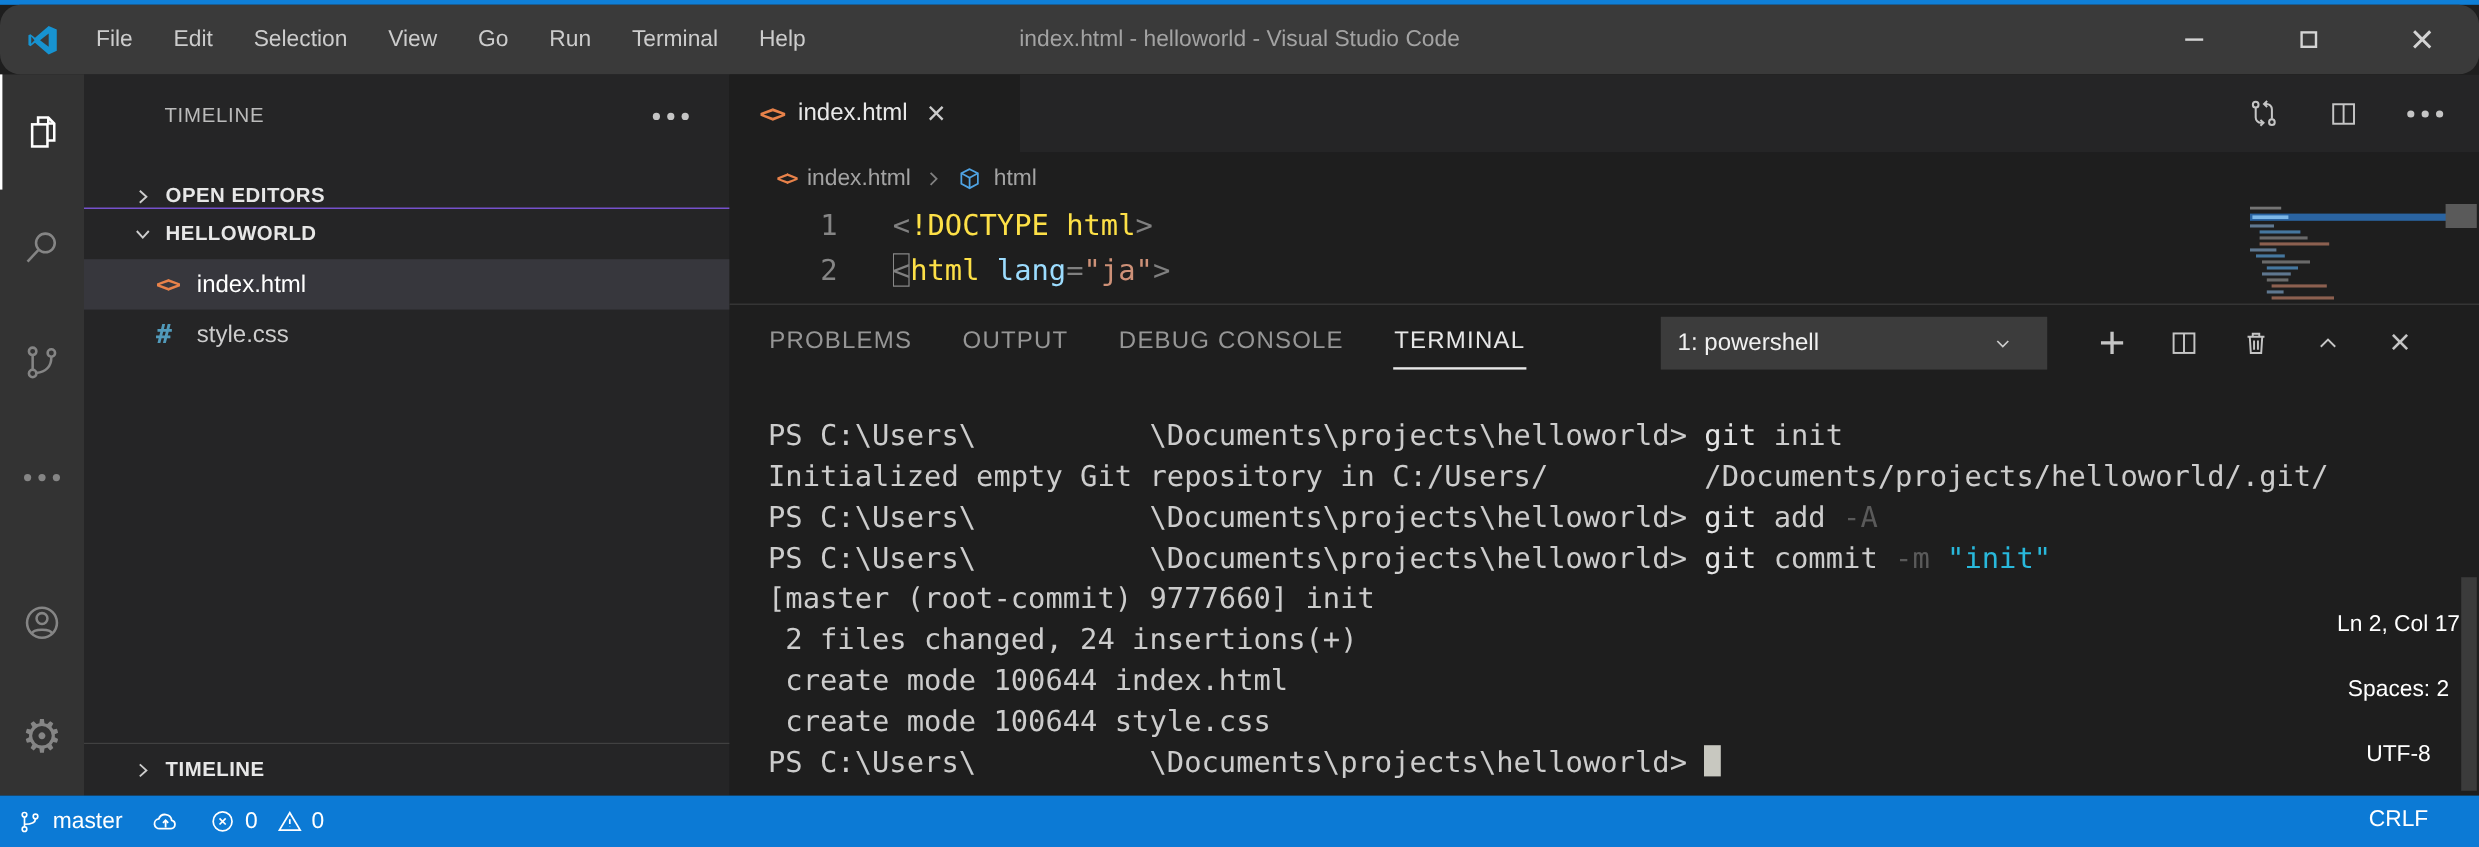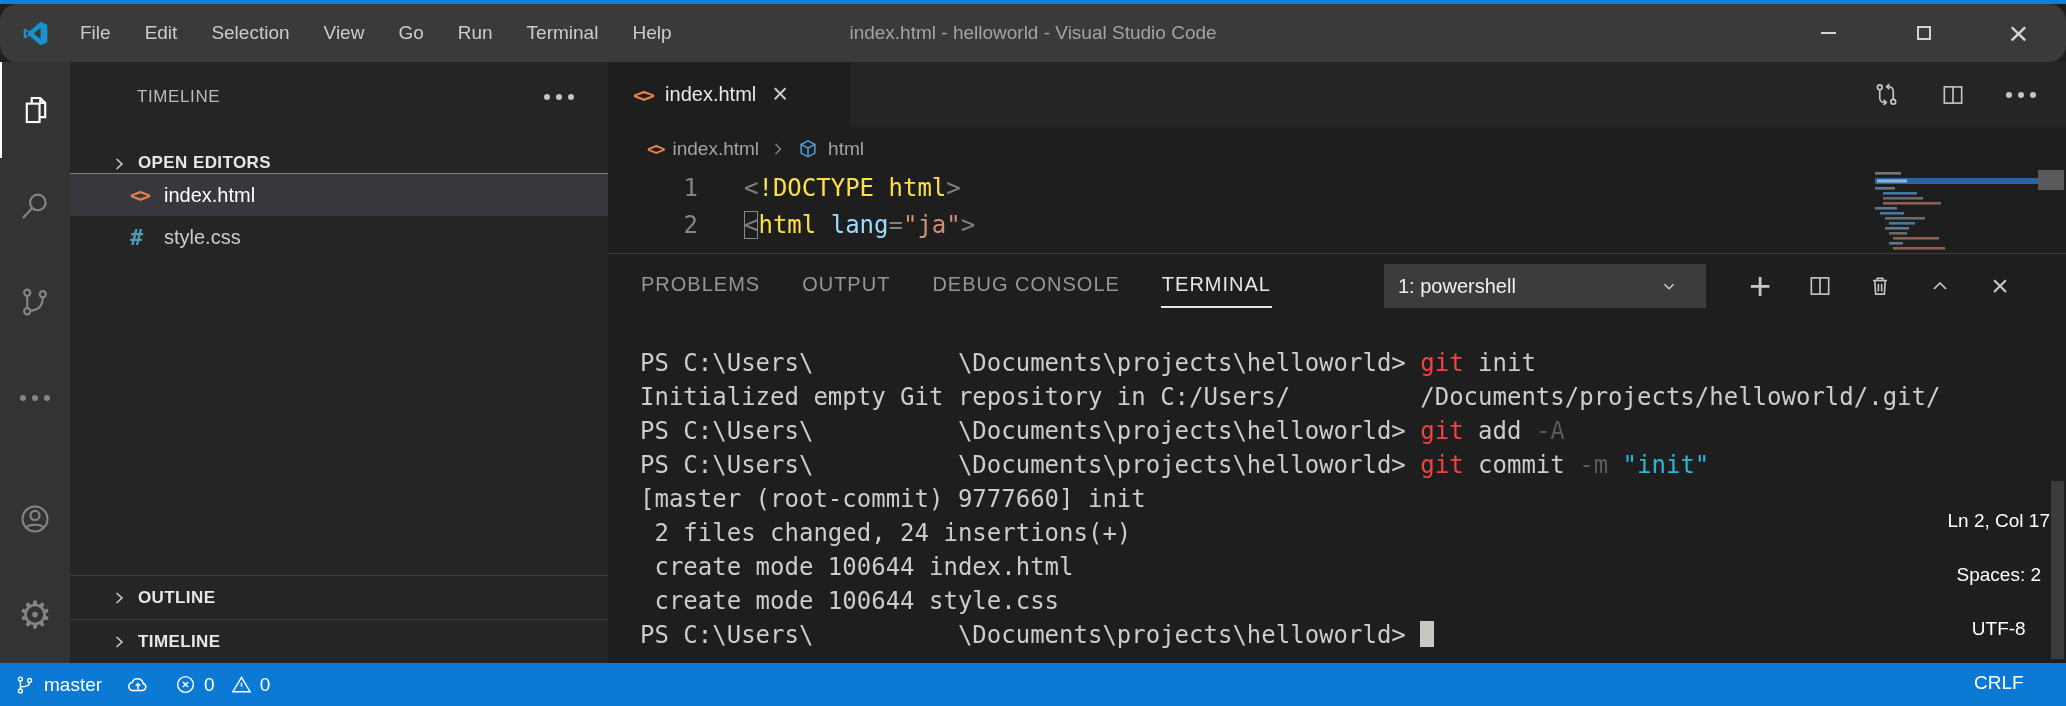--- a/index.html
+++ b/index.html
@@ -56,21 +56,21 @@
   #editor-actions { margin-left:auto; display:flex; align-items:center; gap:40px; margin-right:30px; color:#c5c5c5; }
   #breadcrumbs { height:43px; display:flex; align-items:center; padding-left:39px; gap:9px; background:#1e1e1e; }
   .crumb-ficon { font-family:"DejaVu Sans Mono",monospace; font-weight:bold; color:#e8824a; font-size:17px; letter-spacing:-2px; }
   .crumb { font-size:19px; color:#a3a3a3; }
   #code { padding-top:0; }
   .codeline { display:flex; height:37px; line-height:37px; font-family:"DejaVu Sans Mono",monospace; font-size:24px; white-space:pre; }
   .gutter { width:90px; text-align:right; color:#858585; flex:0 0 auto; }
   .codetext { margin-left:46px; }
   .c-fg { color:#cccccc; } .c-punct { color:#808080; } .c-tag { color:#fde047; }
   .c-attr { color:#9cdcfe; } .c-str { color:#ce9178; }
-  .c-yellow { color:#ef4444; } .c-dim { color:#5a5a5a; } .c-cyan { color:#29b8db; }
+  .c-yellow { color:#e5e5e5; } .c-dim { color:#5a5a5a; } .c-cyan { color:#29b8db; }
   .boxed { box-shadow:inset 0 0 0 1px #888888; }
   #minimap { position:absolute; left:1267px; top:110px; }
   #editor-scroll-slider { position:absolute; left:1430px; top:108px; width:26px; height:20px; background:#5a5a5a; }
 
   
   #panel { position:relative; height:410px; background:#1e1e1e; border-top:1px solid #3c3c3c; }
   #panel-header { height:64px; display:flex; align-items:center; }
   #panel-tabs { display:flex; margin-left:32px; gap:40px; }
   .ptab { font-size:20px; letter-spacing:1px; color:#969696; padding:8px 1px 10px 1px; border-bottom:2px solid transparent; }
   .ptab.active { color:#e7e7e7; border-bottom-color:#e7e7e7; }
@@ -180,35 +180,35 @@
         <i></i>
         <i></i>
       </div>
   </div>
   <div class="srow sep-bottom">
     <svg class="chev" viewBox="0 0 18 18" width="18" height="18" fill="none" stroke="#cccccc" stroke-width="1.6">
         <polyline points="6.5,4 12,9 6.5,14"></polyline>
       </svg>
     <span>OPEN EDITORS</span>
   </div>
+  <div class="srow">
+    <svg class="chev" viewBox="0 0 18 18" width="18" height="18" fill="none" stroke="#cccccc" stroke-width="1.6">
+        <polyline points="4,6.5 9,12 14,6.5"></polyline>
+      </svg>
+    <span>HELLOWORLD</span>
+  </div>
   <div class="file-row selected">
     <span class="ficon html">&lt;&gt;</span>
     <span>index.html</span>
   </div>
   <div class="file-row">
     <span class="ficon css">#</span>
     <span>style.css</span>
   </div>
   <div class="sidebar-spacer"></div>
-  <div class="srow sep-top">
-    <svg class="chev" viewBox="0 0 18 18" width="18" height="18" fill="none" stroke="#cccccc" stroke-width="1.6">
-        <polyline points="6.5,4 12,9 6.5,14"></polyline>
-      </svg>
-    <span>OUTLINE</span>
-  </div>
   <div class="srow sep-top">
     <svg class="chev" viewBox="0 0 18 18" width="18" height="18" fill="none" stroke="#cccccc" stroke-width="1.6">
         <polyline points="6.5,4 12,9 6.5,14"></polyline>
       </svg>
     <span>TIMELINE</span>
   </div>
 </div>
 
 <div id="editorcol">
 

